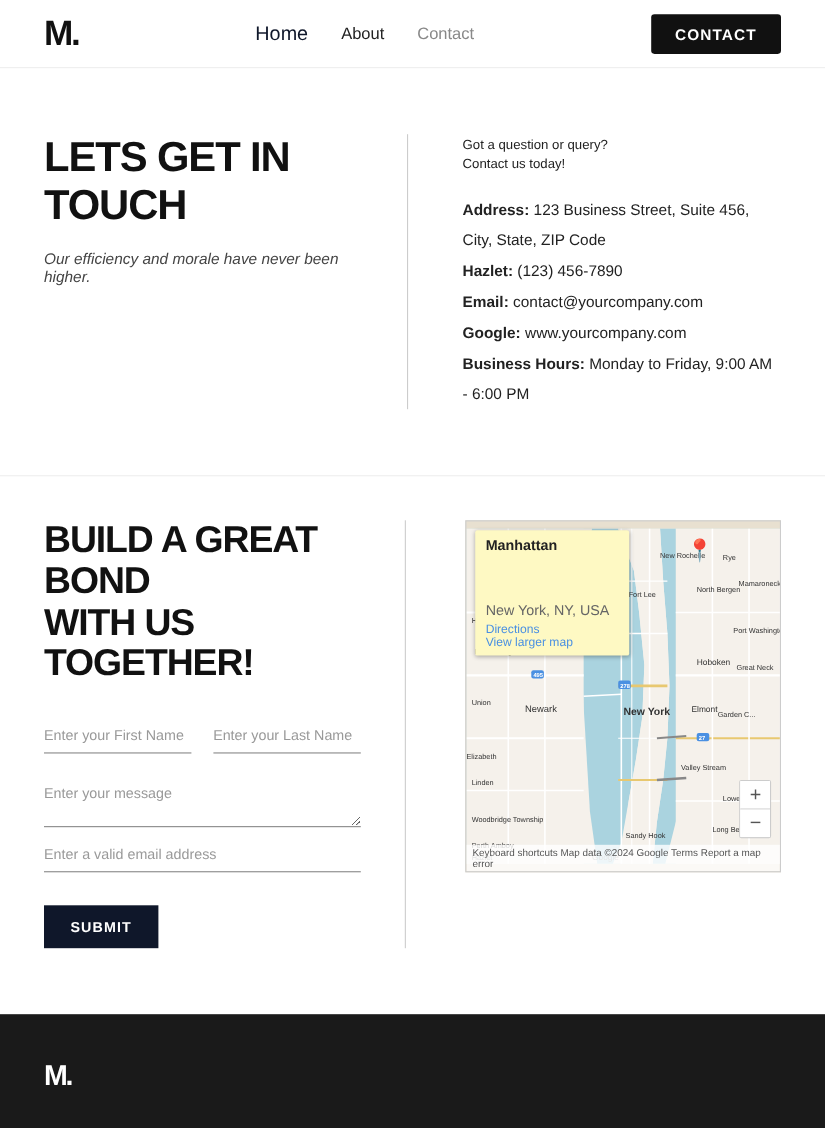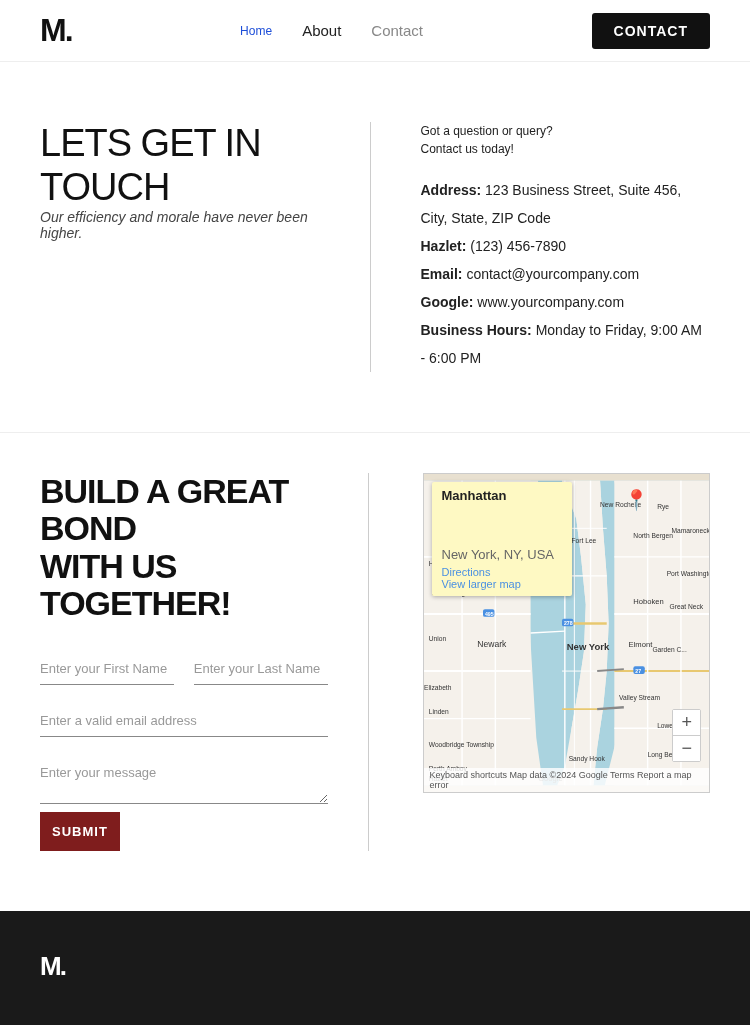--- a/index.html
+++ b/index.html
@@ -16,22 +16,22 @@
       border-radius: 3px;
     }
 
     
     .section-top {
       display: flex; padding: 60px 40px; gap: 0; min-height: 320px;
     }
     .section-left { flex: 1; padding-right: 40px; border-right: 1px solid #ccc; }
     .section-right { flex: 1; padding-left: 50px; }
     .section-left h1 {
-      font-size: 38px; font-weight: 400; letter-spacing: -1px; line-height: 1.15;
-      margin-bottom: 0; color: #111;
+      font-size: 38px; font-weight: 700; letter-spacing: -1px; line-height: 1.15;
+      margin-bottom: 18px; color: #111;
     }
     .section-left p { font-size: 14px; color: #444; font-style: italic; }
 
     .contact-intro { font-size: 12px; color: #222; margin-bottom: 18px; line-height: 1.5; }
     .contact-info { font-size: 14px; line-height: 2; }
     .contact-info span.label { font-weight: 700; }
 
     
     .section-bottom {
       display: flex; padding: 40px 40px 60px; gap: 4px; border-top: 1px solid #eee;
@@ -58,22 +58,23 @@
     .form-full { margin-bottom: 20px; }
     .form-full input, .form-full textarea {
       border: none; border-bottom: 1px solid #888;
       padding: 8px 0; font-size: 13px; color: #333; outline: none;
       background: transparent; font-family: Arial, sans-serif;
       width: 100%;
     }
     .form-full input::placeholder, .form-full textarea::placeholder { color: #999; font-size: 13px; }
 
     .submit-btn {
-      background: #7f1d1d; color: #fff; border: none; padding: 12px 12px;
+      background: #0f172a; color: #fff; border: none; padding: 12px 24px;
       font-size: 13px; font-weight: 700; letter-spacing: 1px; cursor: pointer;
+      margin-top: 10px;
     }
 
     
     .map-container {
       width: 100%; height: 320px; background: #e8e0d0; position: relative;
       overflow: hidden; border: 1px solid #ccc;
     }
     .map-svg { width: 100%; height: 100%; }
     .map-popup {
       position: absolute; top: 8px; left: 8px; background: #fef9c3;
@@ -117,21 +118,21 @@
     
   </style>
 </head>
 <body>
 
 <nav>
   <div>
     <span style="font-size:32px;font-weight:900;letter-spacing:-2px;color:#111;font-family:Arial,sans-serif;">M.</span>
   </div>
   <div style="display:flex;gap:30px;align-items:center;">
-    <a href="#" style="text-decoration:none;color:#1d4ed8;font-size:12px;">Home</a>
+    <a href="#" style="text-decoration:none;color:#0f172a;font-size:18px;">Home</a>
     <a href="#" style="text-decoration:none;color:#222;font-size:15px;">About</a>
     <a href="#" style="text-decoration:none;color:#888;font-size:15px;">Contact</a>
   </div>
   <button class="nav-contact-btn">CONTACT</button>
 </nav>
 
 <div class="section-top">
   <div class="section-left">
     <h1>LETS GET IN TOUCH</h1>
     <p>Our efficiency and morale have never been higher.</p>
@@ -175,26 +176,26 @@
 
     <div class="form-row">
       <div class="form-field">
         <input type="text" placeholder="Enter your First Name" style="">
       </div>
       <div class="form-field">
         <input type="text" placeholder="Enter your Last Name" style="">
       </div>
     </div>
 
+    <div class="form-full" style="margin-bottom:4px;">
+      <textarea placeholder="Enter your message" style=""></textarea>
+    </div>
+
     <div class="form-full">
       <input type="email" placeholder="Enter a valid email address" style="">
-    </div>
-
-    <div class="form-full" style="margin-bottom:4px;">
-      <textarea placeholder="Enter your message" style=""></textarea>
     </div>
 
     <button class="submit-btn">SUBMIT</button>
   </div>
 
   <div class="map-section">
     <div class="map-container">
       
       <svg class="map-svg" viewBox="0 0 300 320" xmlns="http://www.w3.org/2000/svg">
 

